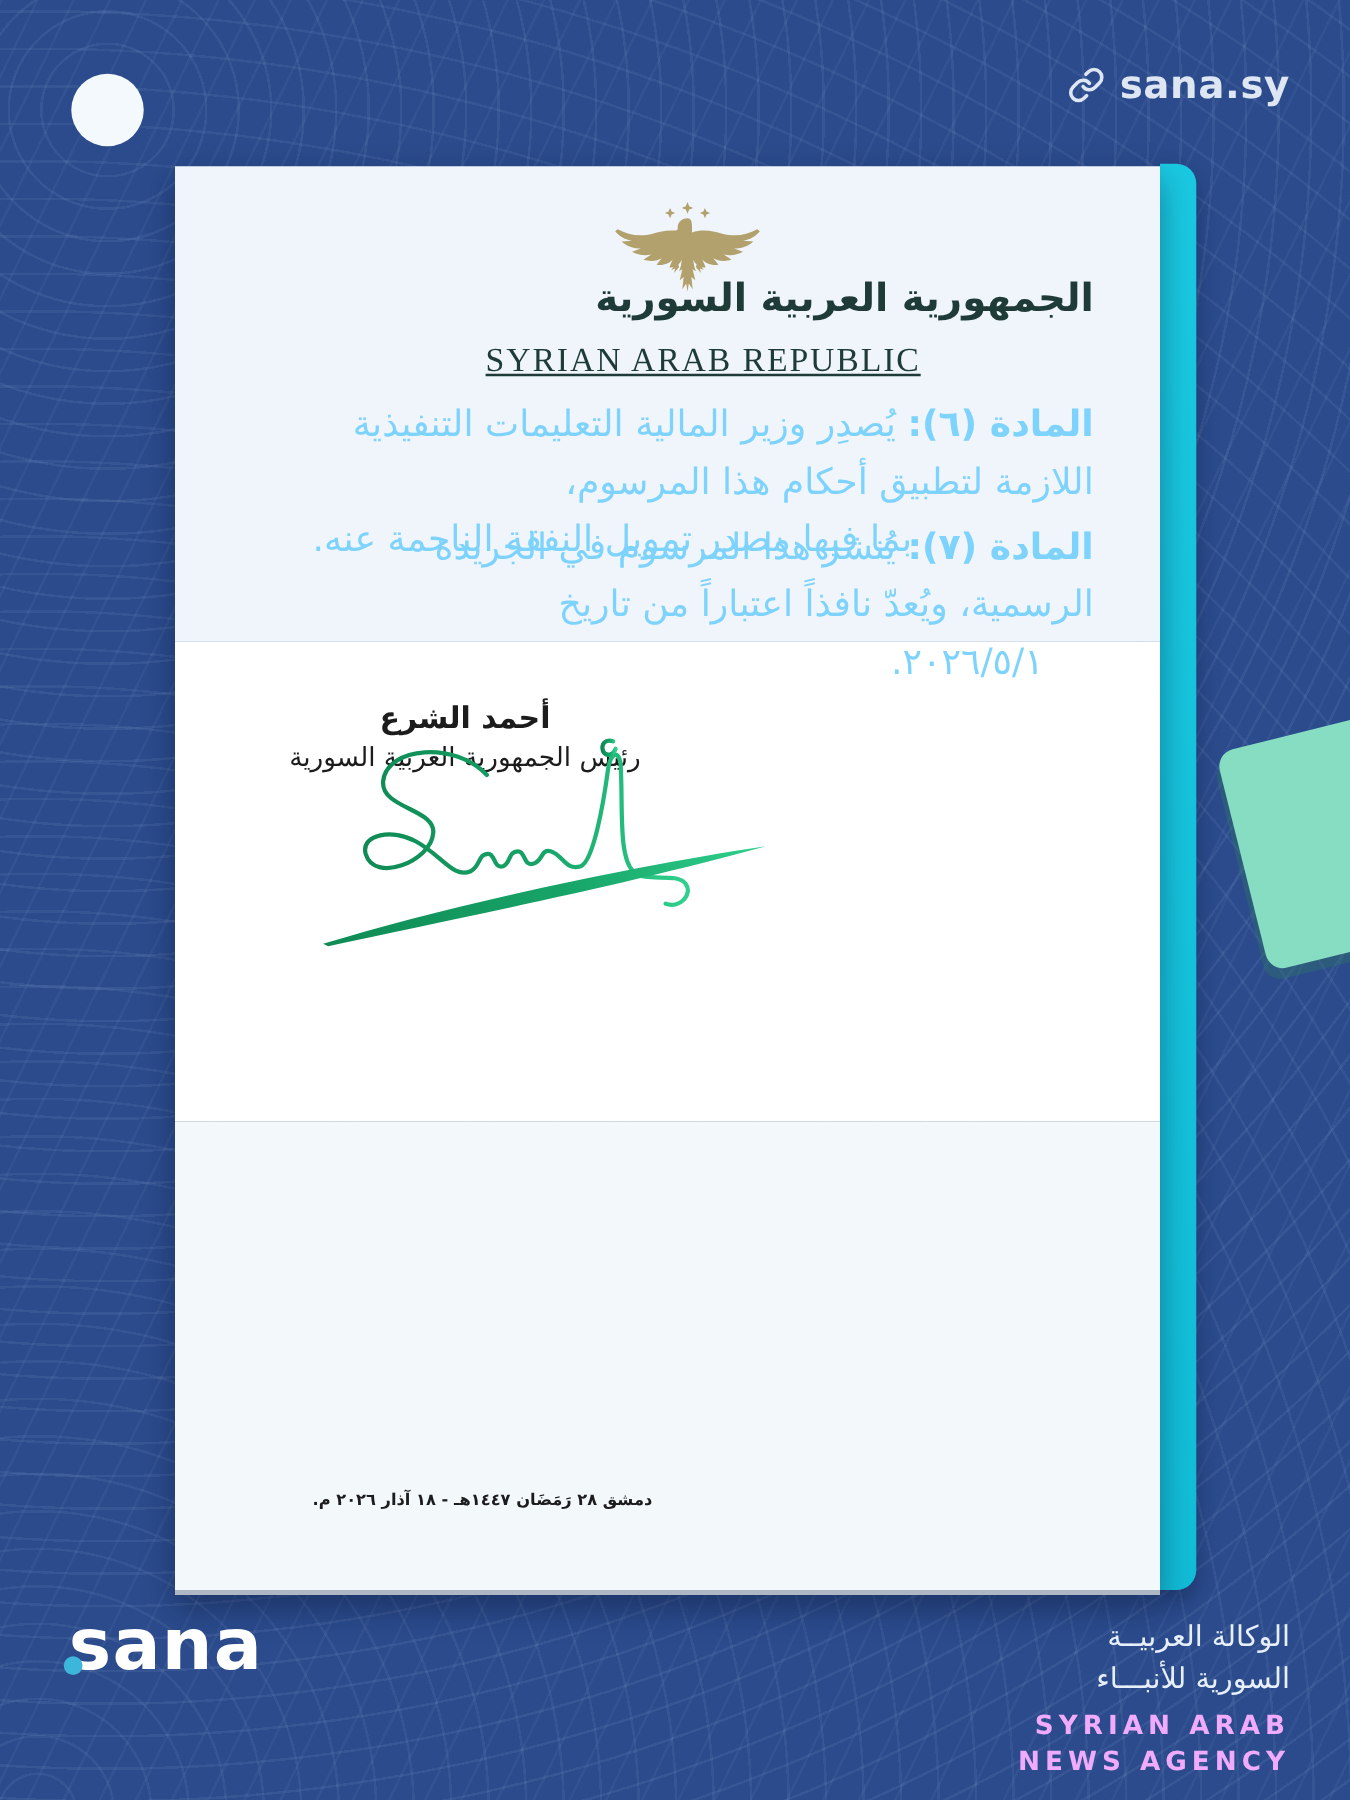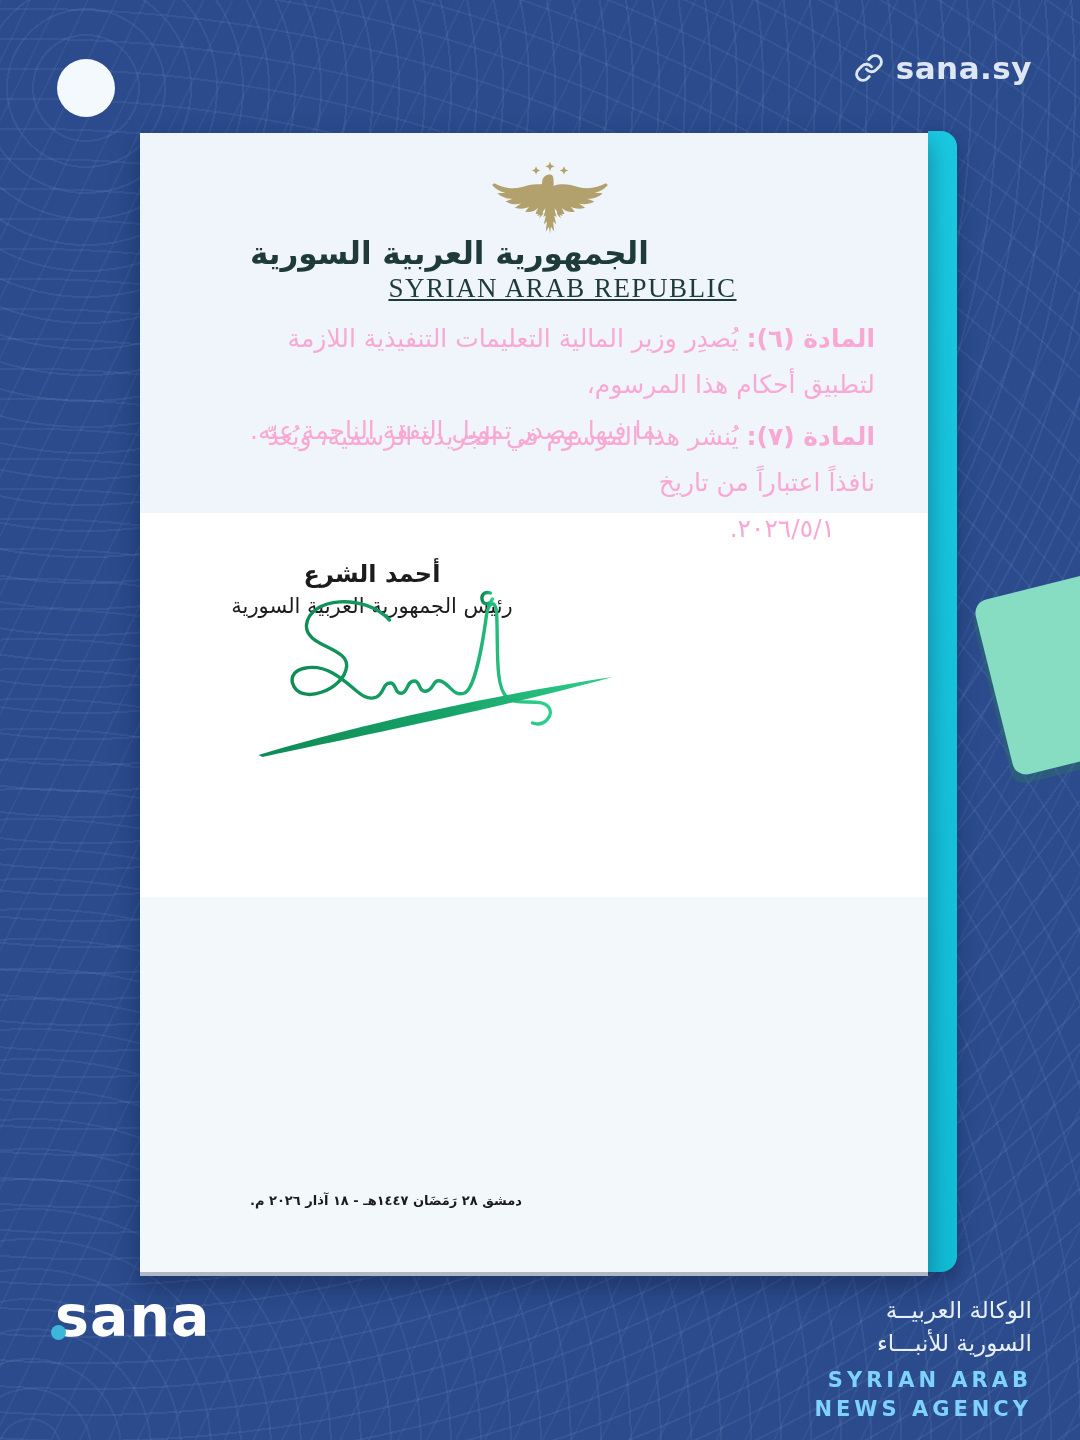--- a/index.html
+++ b/index.html
@@ -44,30 +44,30 @@
     border-bottom:4px solid #aeb7c3;
     box-shadow:0 10px 24px rgba(8,18,48,0.40);
   }
   .sec{position:absolute;left:0;width:788px;}
   .sec1{top:0;height:380px;background:#eff5fa;}
   .sec2{top:380px;height:384px;background:#ffffff;}
   .sec3{top:764px;height:375px;background:#f3f8fb;}
   .emblem{position:absolute;left:348px;top:24px;width:124px;height:92px;}
   .emblem path{fill:#b2a16c;}
   .doc-title-ar{
-    position:absolute;left:110px;top:102px;width:625px;text-align:left;direction:rtl;
+    position:absolute;left:110px;top:88px;width:625px;text-align:right;direction:rtl;
     font-size:31px;font-weight:bold;color:#1e3b37;
   }
   .doc-title-en{
     position:absolute;left:110px;top:140px;width:625px;text-align:center;
     font-family:"Liberation Serif", serif;font-size:27px;letter-spacing:1.5px;color:#1e3b37;text-decoration:underline;
   }
   .article{
     position:absolute;left:110px;width:625px;direction:rtl;text-align:right;
-    font-size:25px;color:#f9a8d4;line-height:46px;
+    font-size:29px;color:#7dd3fc;line-height:46px;
   }
   .article .lbl{font-weight:bold;}
   .a6{top:183px;}
   .a7{top:281px;}
   .cont{display:block;}
   .a6 .cont{margin-left:0;margin-right:0;padding-left:0;text-align:right;margin-right:0;padding-right:0;margin-right:0;}
   .a6 .cont{margin-right:0;text-align:left;padding-right:122px;}
   .a7 .cont{text-align:right;padding-right:40px;}
   .sig-block{
     position:absolute;left:62px;top:396px;width:340px;text-align:center;direction:rtl;color:#1c1c1c;
@@ -81,21 +81,21 @@
   }
   .date-line{text-align:left;}
   .date-inner{display:inline-block;}
   
   .logo{position:absolute;left:55px;top:1292px;z-index:3;color:#ffffff;}
   .logo-ar{font-size:45px;font-weight:bold;line-height:50px;letter-spacing:2px;direction:rtl;}
   .logo-en{position:relative;font-size:57px;font-weight:bold;line-height:56px;letter-spacing:1px;margin-top:-4px;}
   .logo-dot{position:absolute;left:-4px;bottom:4px;width:15px;height:15px;border-radius:50%;background:#3db6dc;}
   .agency{position:absolute;right:48px;top:1294px;z-index:3;text-align:right;}
   .agency-ar{direction:rtl;color:#e7f0fa;font-size:23px;line-height:33px;font-weight:normal;}
-  .agency-en{color:#7dd3fc;font-size:21px;line-height:29px;font-weight:bold;letter-spacing:4px;margin-top:6px;}
+  .agency-en{color:#f0abfc;font-size:21px;line-height:29px;font-weight:bold;letter-spacing:4px;margin-top:6px;}
 </style>
 </head>
 <body>
 
 <div class="bg-texture"></div>
 <div class="white-dot"></div>
 
 <div class="site-link">
   <svg viewBox="0 0 24 24">
     <path d="M10 13a5 5 0 0 0 7.54.54l3-3a5 5 0 0 0-7.07-7.07l-1.72 1.71"></path>

